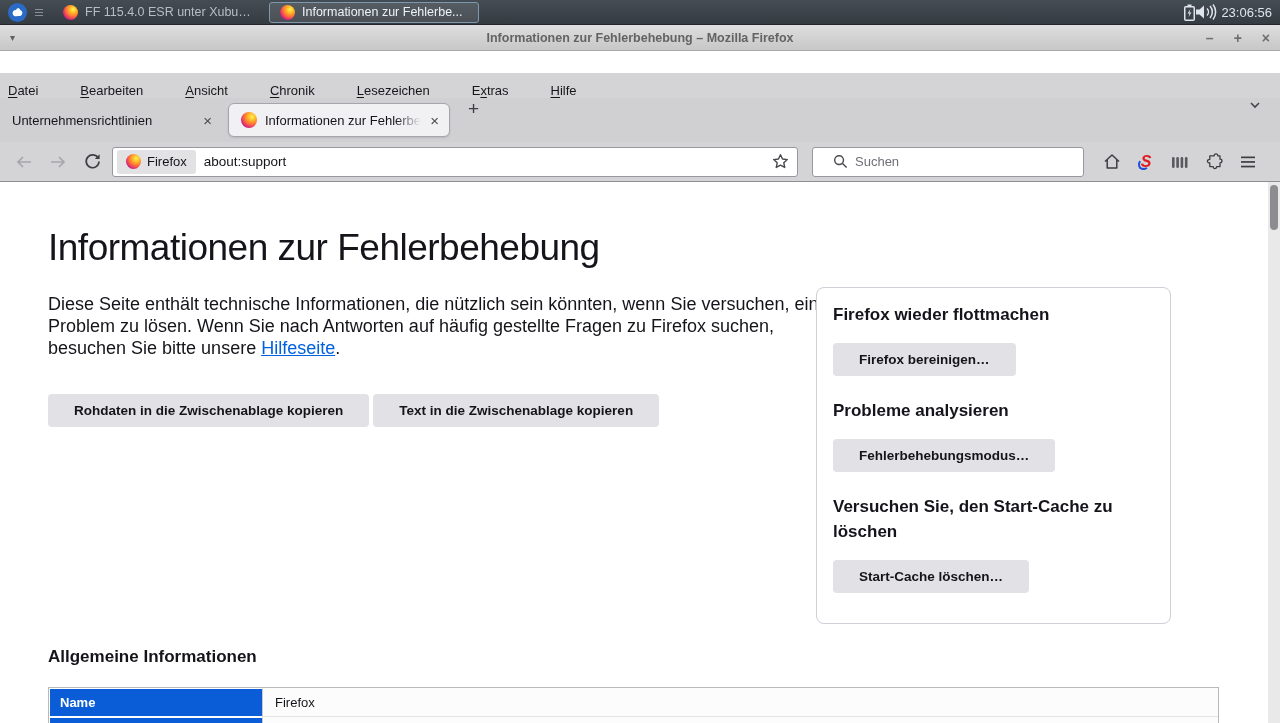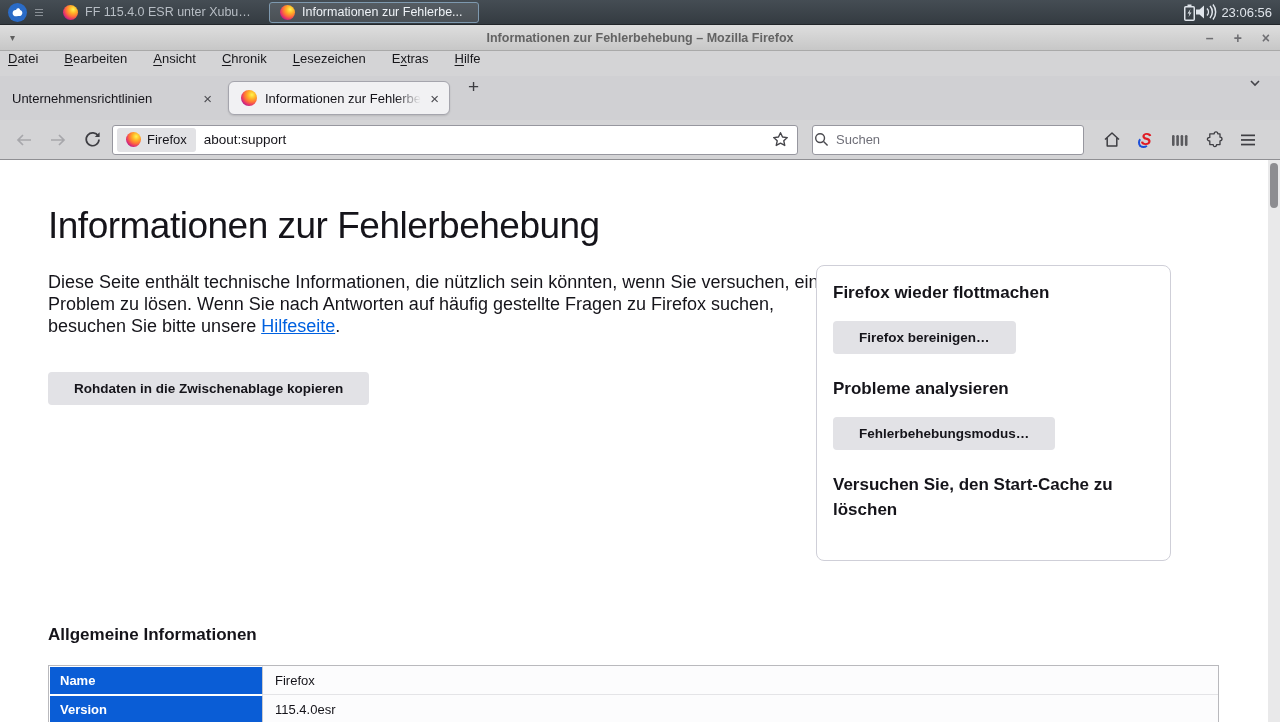--- a/index.html
+++ b/index.html
@@ -26,22 +26,22 @@
 
   
   .titlebar { height:26px; background:linear-gradient(#dedede,#c7c7c7); border-bottom:1px solid #a9a9a9;
               display:flex; align-items:center; padding:0 10px; position:relative; }
   .titlebar .menu-glyph { font-size:10px; color:#5f5f5f; cursor:default; }
   .titlebar .title { position:absolute; left:0; right:0; text-align:center; font-weight:bold; font-size:12.5px; color:#636363; }
   .titlebar .controls { margin-left:auto; display:flex; gap:20px; z-index:1; }
   .titlebar .controls span { color:#6f6f73; font-size:14px; font-weight:bold; line-height:1; cursor:default; }
 
   
-  .menubar { height:25px; background:#d4d4d6; display:flex; align-items:flex-start; padding:0 8px; gap:26px;
-             font-size:13px; color:#17171b; }
+  .menubar { height:25px; background:#d4d4d6; display:flex; align-items:flex-end; padding:0 8px; gap:42px;
+             font-size:13px; color:#17171b;margin-top:22px; }
   .menubar .mitem { cursor:default; }
   .menubar u { text-underline-offset:2px; }
 
   
   .tabbar { height:44px; background:#d0d0d3; display:flex; align-items:flex-start; padding:0 4px 0 0; }
   .tab { display:flex; align-items:center; height:44px; padding:0 10px 0 12px; width:222px; font-size:13px; color:#15141a; }
   .tab .tab-label { flex:1; white-space:nowrap; overflow:hidden; }
   .tab.fade .tab-label { mask-image:linear-gradient(90deg,#000 82%,transparent 98%);
                          -webkit-mask-image:linear-gradient(90deg,#000 82%,transparent 98%); }
   .tab .tab-close { color:#4b4b50; font-size:15px; margin-left:6px; line-height:1; }
@@ -52,21 +52,21 @@
   .alltabs { padding:0 14px; display:flex; align-items:center; }
 
   
   .navbar { height:40px; background:#d4d4d6; border-bottom:1px solid #8f8f93; display:flex; align-items:center; padding:0 10px; gap:6px; }
   .nav-ico { width:28px; height:28px; display:flex; align-items:center; justify-content:center; border-radius:3px; }
   .urlbar { flex:0 0 686px; height:30px; background:#fff; border:1px solid #97979f; border-radius:3px;
             display:flex; align-items:center; padding:0 8px 0 4px; gap:8px; }
   .chip { display:flex; align-items:center; gap:6px; background:#e2e2e5; border-radius:3px; height:24px; padding:0 9px; font-size:13px; color:#15141a; }
   .url-text { flex:1; font-size:13.5px; color:#15141a; }
   .searchbar { flex:0 0 272px; height:30px; background:#fff; border:1px solid #97979f; border-radius:3px;
-               display:flex; align-items:center; padding:0 1px; gap:7px; margin-left:8px; }
+               display:flex; align-items:center; padding:0 20px; gap:7px; margin-left:8px; }
   .search-ph { color:#6f6f78; font-size:13px; }
   .ext-s { font-weight:900; font-style:italic; font-size:16px; color:#e01b24; position:relative; line-height:1; }
   .ext-s::after { content:""; position:absolute; left:-3px; bottom:0px; width:7px; height:7px; border-radius:50%;
                   border:2.5px solid #1c4fd8; border-top-color:transparent; border-right-color:transparent; }
 
   
   .content { position:relative; height:562px; background:#fff; overflow:hidden; }
   .scrollbar { position:absolute; top:0; right:0; width:12px; height:100%; background:#e9e9ea; }
   .scroll-thumb { position:absolute; top:3px; left:2px; width:8px; height:45px; border-radius:4px; background:#8d8d91; }
 
@@ -241,29 +241,31 @@
   </span>
 </div>
 
 <div class="content">
 
   <div class="main-col">
     <h1 class="page-title">Informationen zur Fehlerbehebung</h1>
     <p class="intro"><span>Diese Seite enthält technische Informationen, die nützlich sein könnten, wenn Sie versuchen, ein Problem zu lösen. Wenn Sie nach Antworten auf häufig gestellte Fragen zu Firefox suchen, besuchen Sie bitte unsere </span><a href="#">Hilfeseite</a><span>.</span></p>
     <div class="copy-row">
       <button class="btn">Rohdaten in die Zwischenablage kopieren</button>
+      <button class="btn">Text in die Zwischenablage kopieren</button>
     </div>
   </div>
 
   <div class="sidebox">
     <h2 style="margin-top:0">Firefox wieder flottmachen</h2>
     <button class="btn">Firefox bereinigen…</button>
     <h2>Probleme analysieren</h2>
     <button class="btn">Fehlerbehebungsmodus…</button>
     <h2>Versuchen Sie, den Start-Cache zu löschen</h2>
+    <button class="btn">Start-Cache löschen…</button>
   </div>
 
   <h2 class="section-head">Allgemeine Informationen</h2>
 
   <div class="info-table-wrap">
     <table class="info">
       <tbody>
         <tr>
           <th>Name</th>
           <td>Firefox</td>

